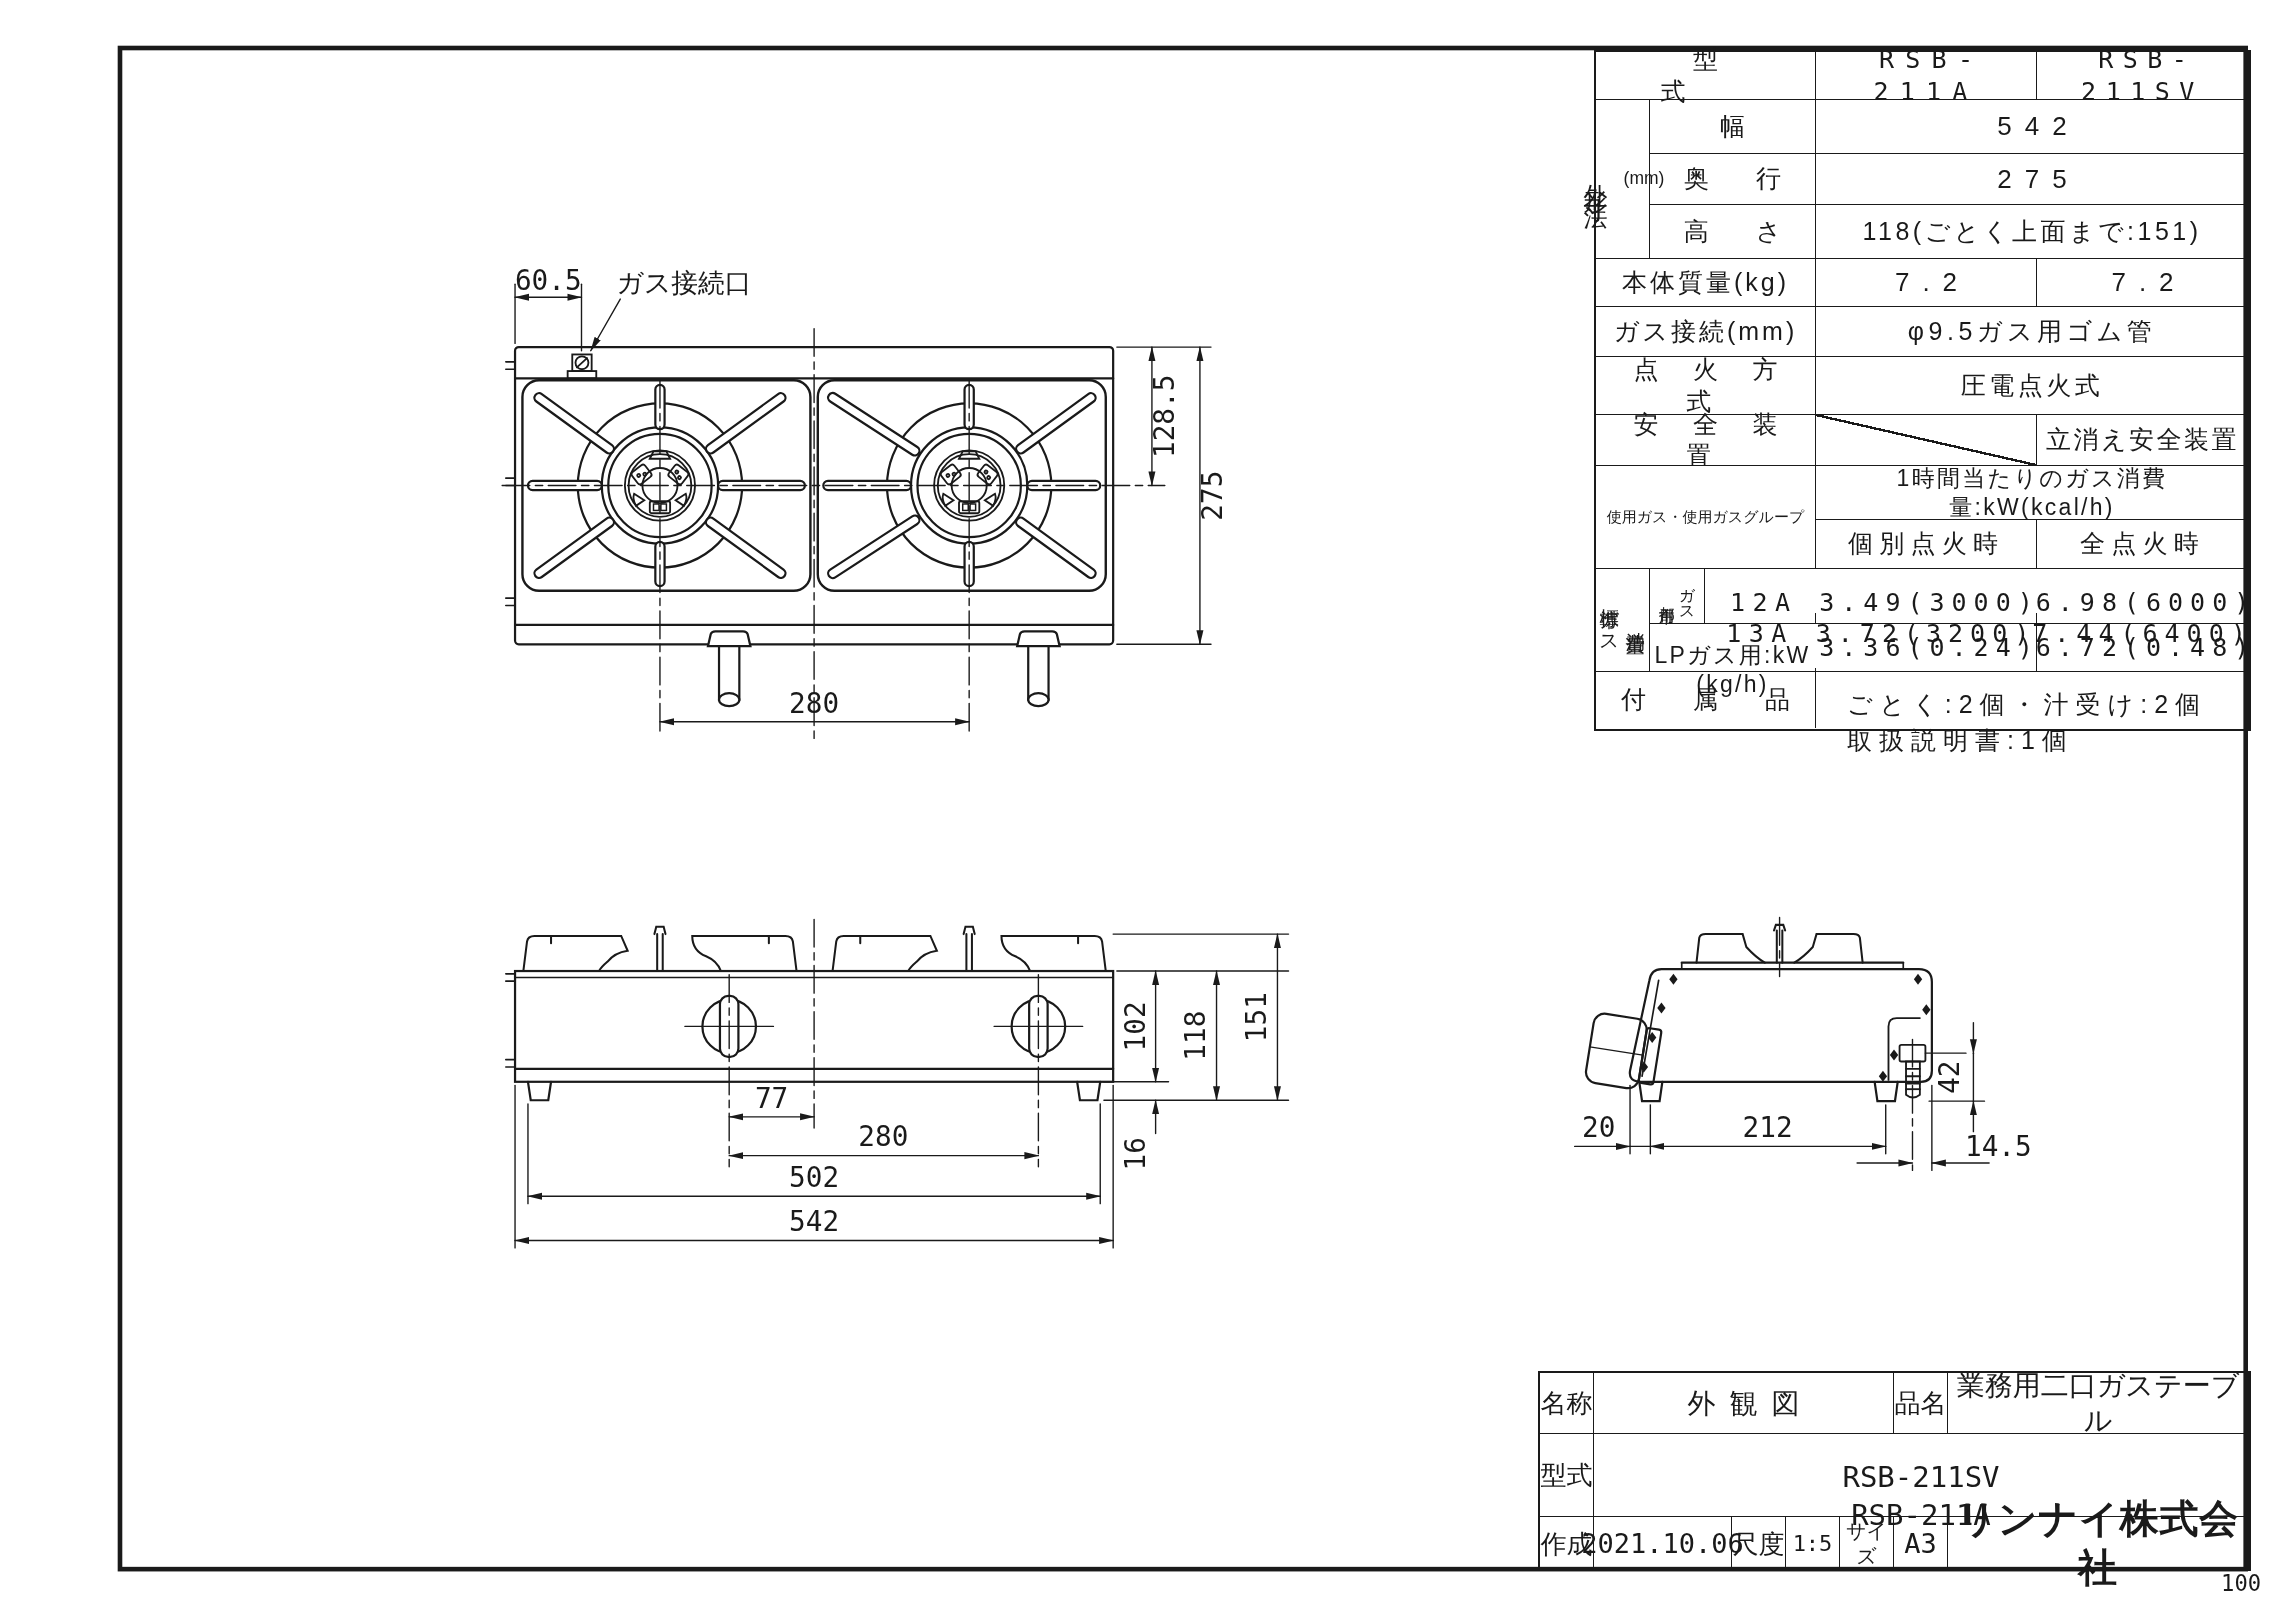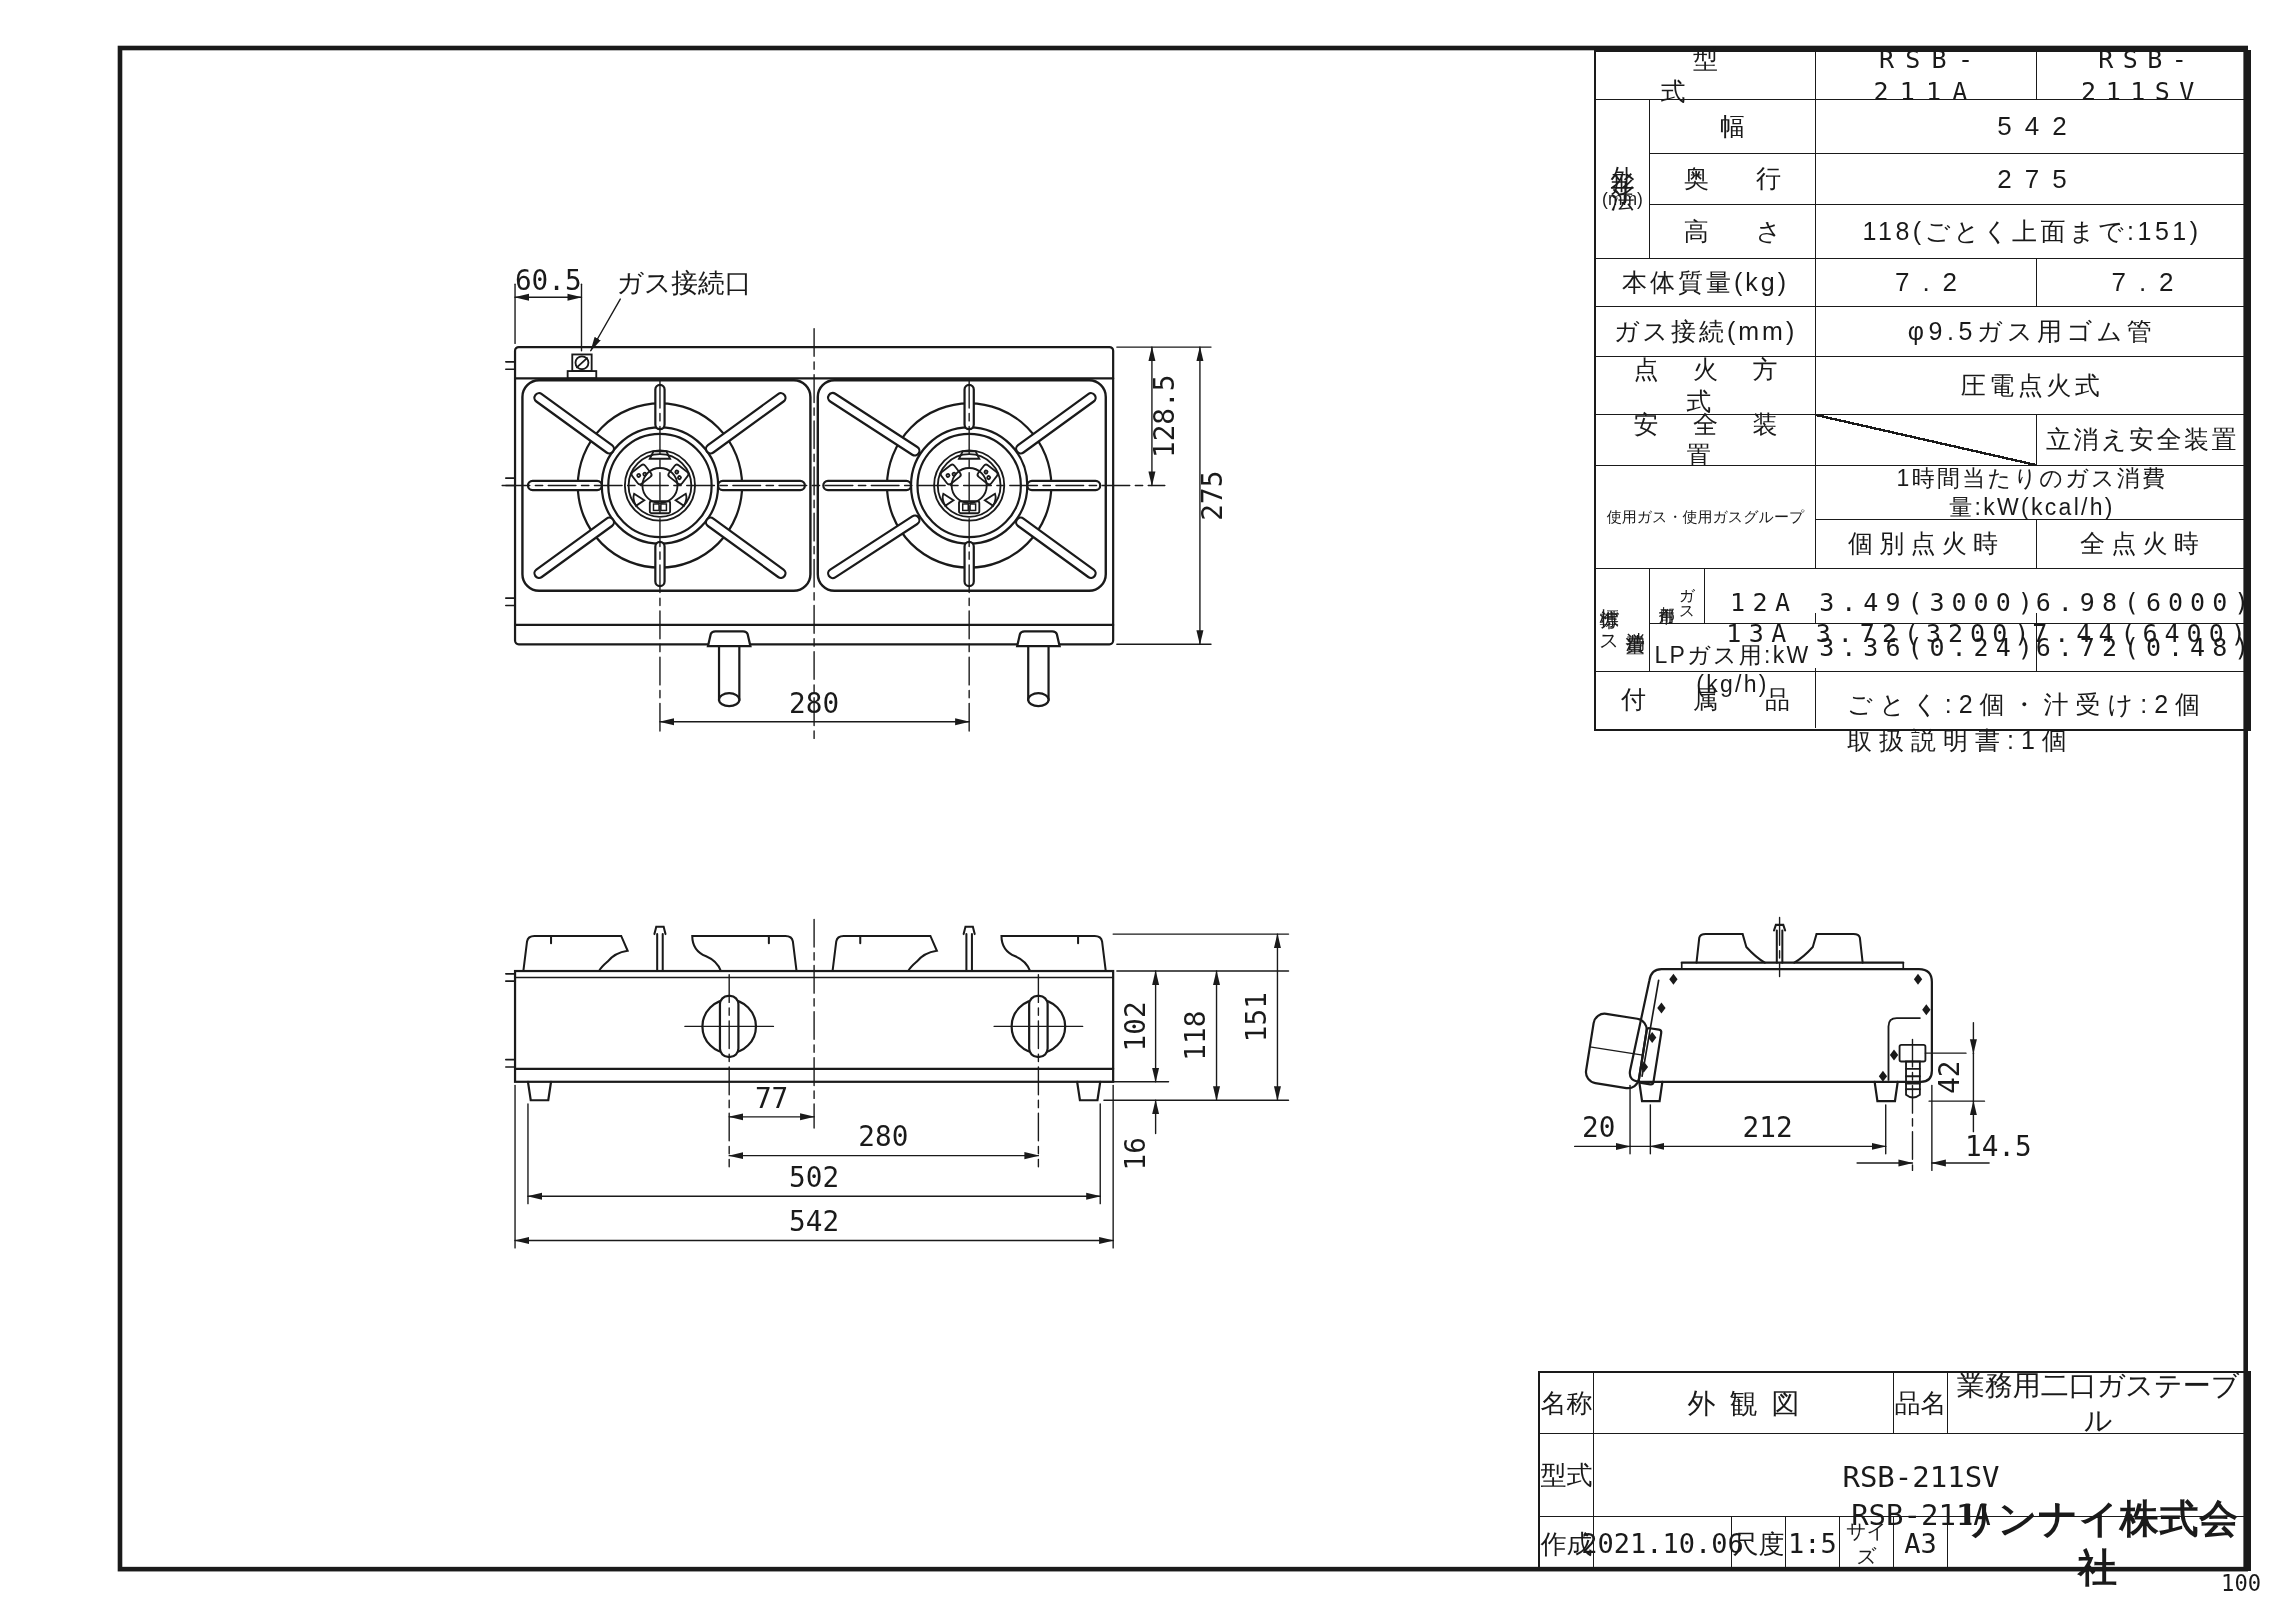--- a/index.html
+++ b/index.html
@@ -340,21 +340,21 @@
 
   <text class="pn" x="2428" y="1724" text-anchor="middle">100</text>
 </svg>
 
 <div id="spec" class="abs">
 
   <div class="cell" style="grid-column:1/4;grid-row:1;letter-spacing:2.6em;text-indent:2.6em">型   式</div>
   <div class="cell mono" style="grid-column:4;grid-row:1;letter-spacing:.45em;text-indent:.45em">RSB-211A</div>
   <div class="cell mono noR" style="grid-column:5;grid-row:1;letter-spacing:.38em;text-indent:.38em">RSB-211SV</div>
 
-  <div class="cell" style="grid-column:1;grid-row:2/5;flex-direction:column;gap:13px">
+  <div class="cell" style="grid-column:1;grid-row:2/5;flex-direction:row;gap:13px">
     <span class="vt" style="font-size:24px">外形寸法</span>
     <span style="font-size:17.5px">(mm)</span>
   </div>
   <div class="cell" style="grid-column:2/4;grid-row:2">幅</div>
   <div class="cell noR num" style="grid-column:4/6;grid-row:2">542</div>
   <div class="cell" style="grid-column:2/4;grid-row:3;letter-spacing:.8em;text-indent:.8em">奥  行</div>
   <div class="cell noR num" style="grid-column:4/6;grid-row:3">275</div>
   <div class="cell" style="grid-column:2/4;grid-row:4;letter-spacing:.8em;text-indent:.8em">高  さ</div>
   <div class="cell noR" style="grid-column:4/6;grid-row:4;letter-spacing:.14em">118(ごとく上面まで:151)</div>
 
@@ -405,18 +405,18 @@
   <div class="cell" style="grid-column:1;grid-row:1">名称</div>
   <div class="cell" style="grid-column:2/6;grid-row:1;font-size:28px;letter-spacing:.5em;text-indent:.5em">外観図</div>
   <div class="cell" style="grid-column:6;grid-row:1">品名</div>
   <div class="cell noR" style="grid-column:7;grid-row:1;font-size:28px">業務用二口ガステーブル</div>
   <div class="cell" style="grid-column:1;grid-row:2">型式</div>
   <div class="cell mono pre noR" style="grid-column:2/8;grid-row:2;font-size:29px;line-height:1.3">RSB-211SV
 RSB-211A</div>
   <div class="cell noB" style="grid-column:1;grid-row:3">作成</div>
   <div class="cell mono noB" style="grid-column:2;grid-row:3;font-size:27px">2021.10.06</div>
   <div class="cell noB" style="grid-column:3;grid-row:3">尺度</div>
-  <div class="cell mono noB" style="grid-column:4;grid-row:3;font-size:27px">1:5</div>
+  <div class="cell mono noB" style="grid-column:4;grid-row:3;font-size:22px">1:5</div>
   <div class="cell noB" style="grid-column:5;grid-row:3;font-size:20px">サイズ</div>
   <div class="cell mono noB" style="grid-column:6;grid-row:3;font-size:27px">A3</div>
   <div class="cell noR noB" style="grid-column:7;grid-row:3;font-size:39px;font-weight:bold;letter-spacing:.02em">リンナイ株式会社</div>
 </div>
 
 
 </body></html>

